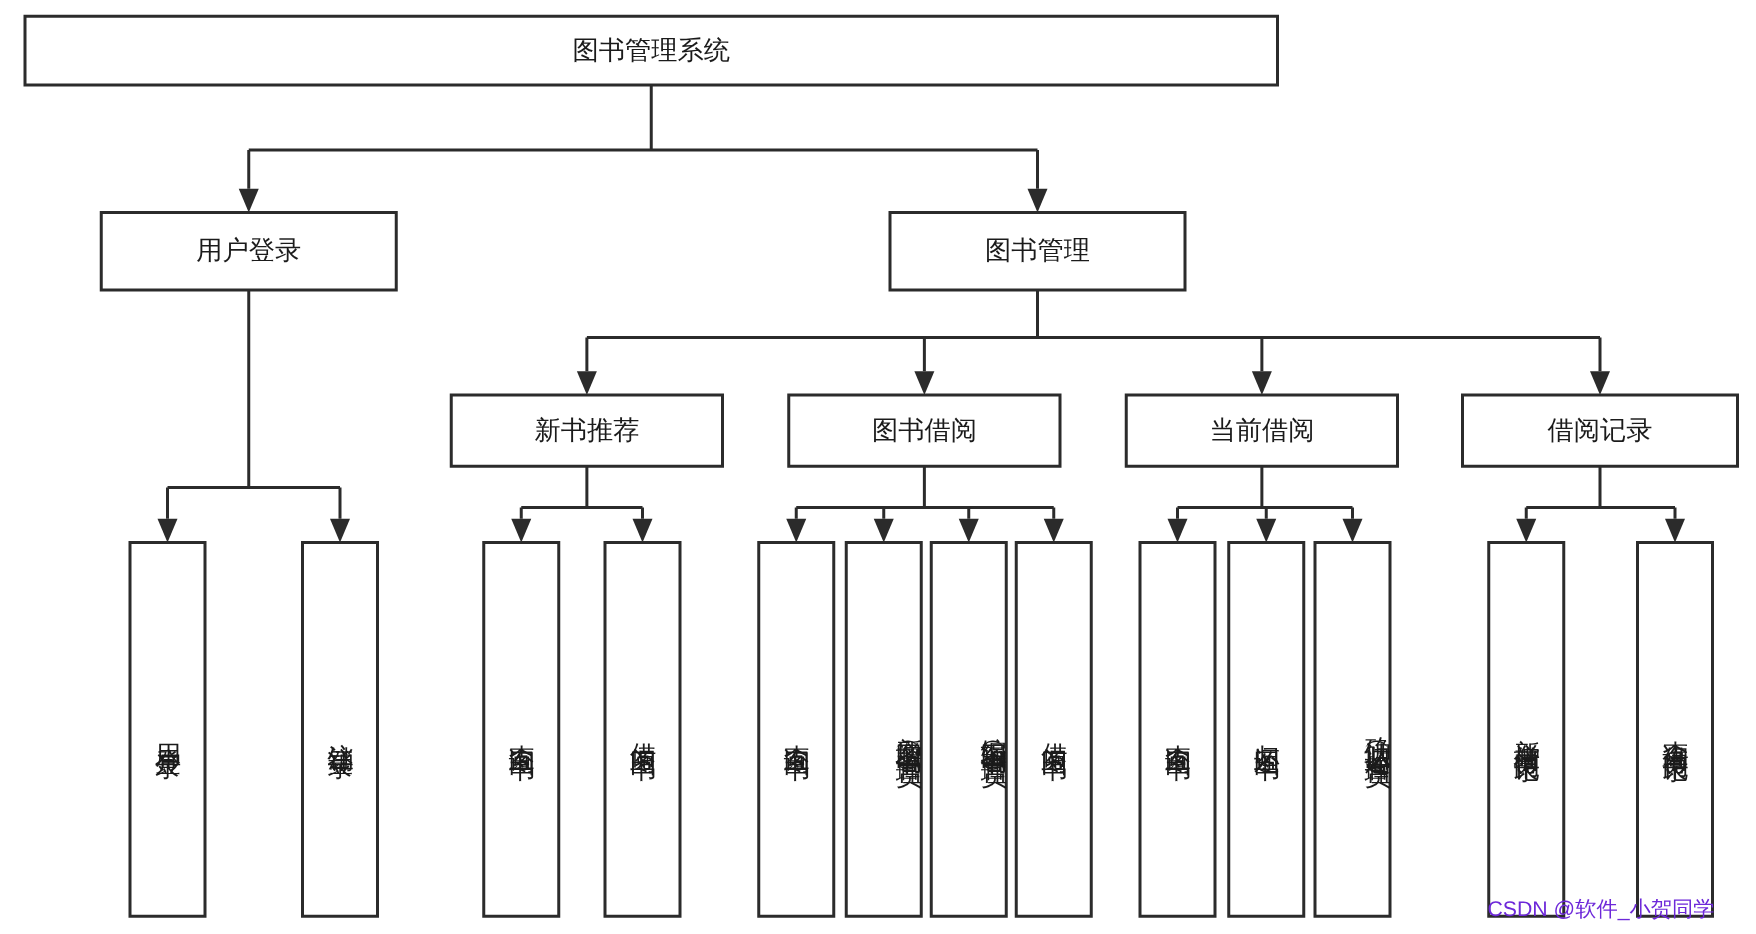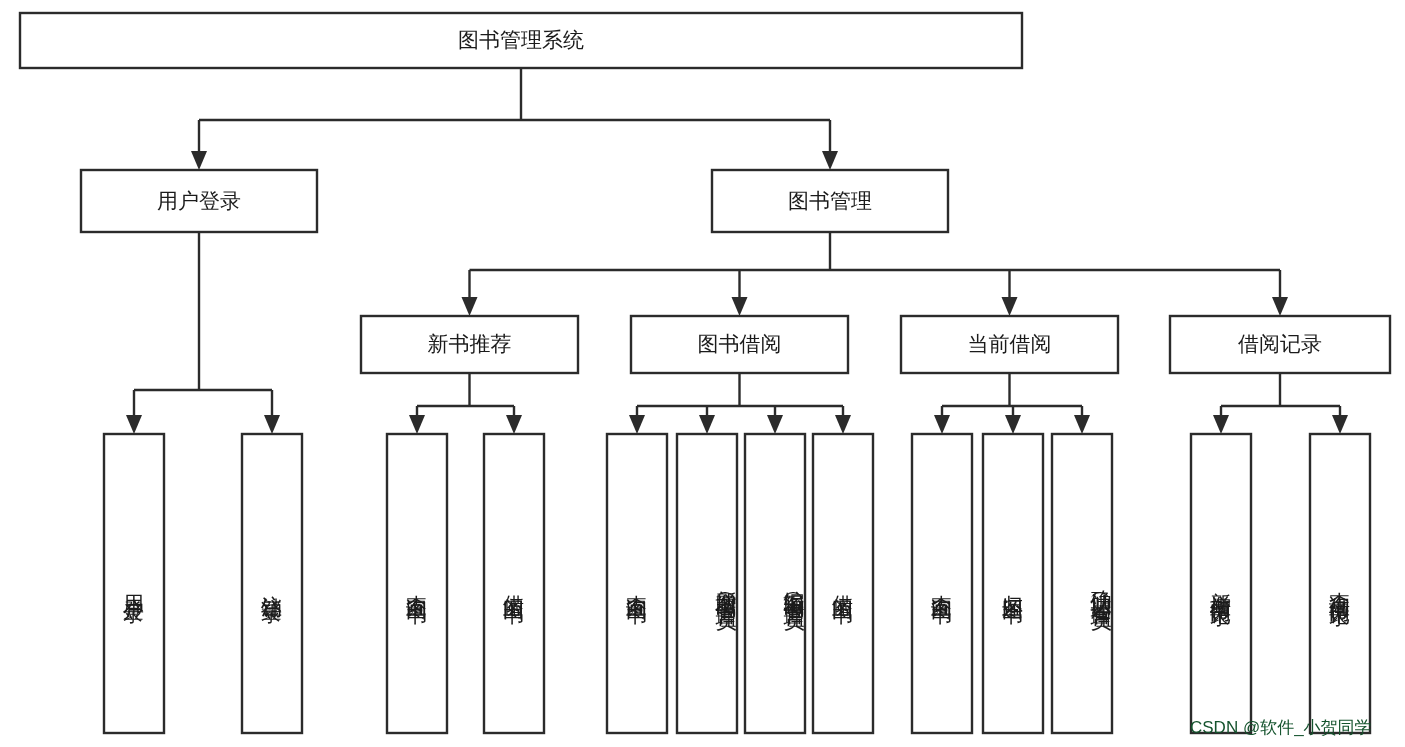--- a/index.html
+++ b/index.html
@@ -64,21 +64,21 @@
     justify-content: center;
   }
   .vlabel.center { align-items: center; }
   .vlabel.top { align-items: flex-start; }
   .watermark {
     position: absolute;
     left: 1190px;
     top: 716px;
     font-family: "Liberation Sans", "DejaVu Sans", sans-serif;
     font-size: 17px;
-    color: #14532d;
+    color: #6d28d9;
     white-space: nowrap;
   }
 </style>
 </head>
 <body>
 
 <div id="diagram-root">
   <svg class="diagram-canvas" viewBox="0 0 1405 747">
     <g id="connectors-layer">
         <path d="M 521 68 L 521 120" class="connector-line"></path>

